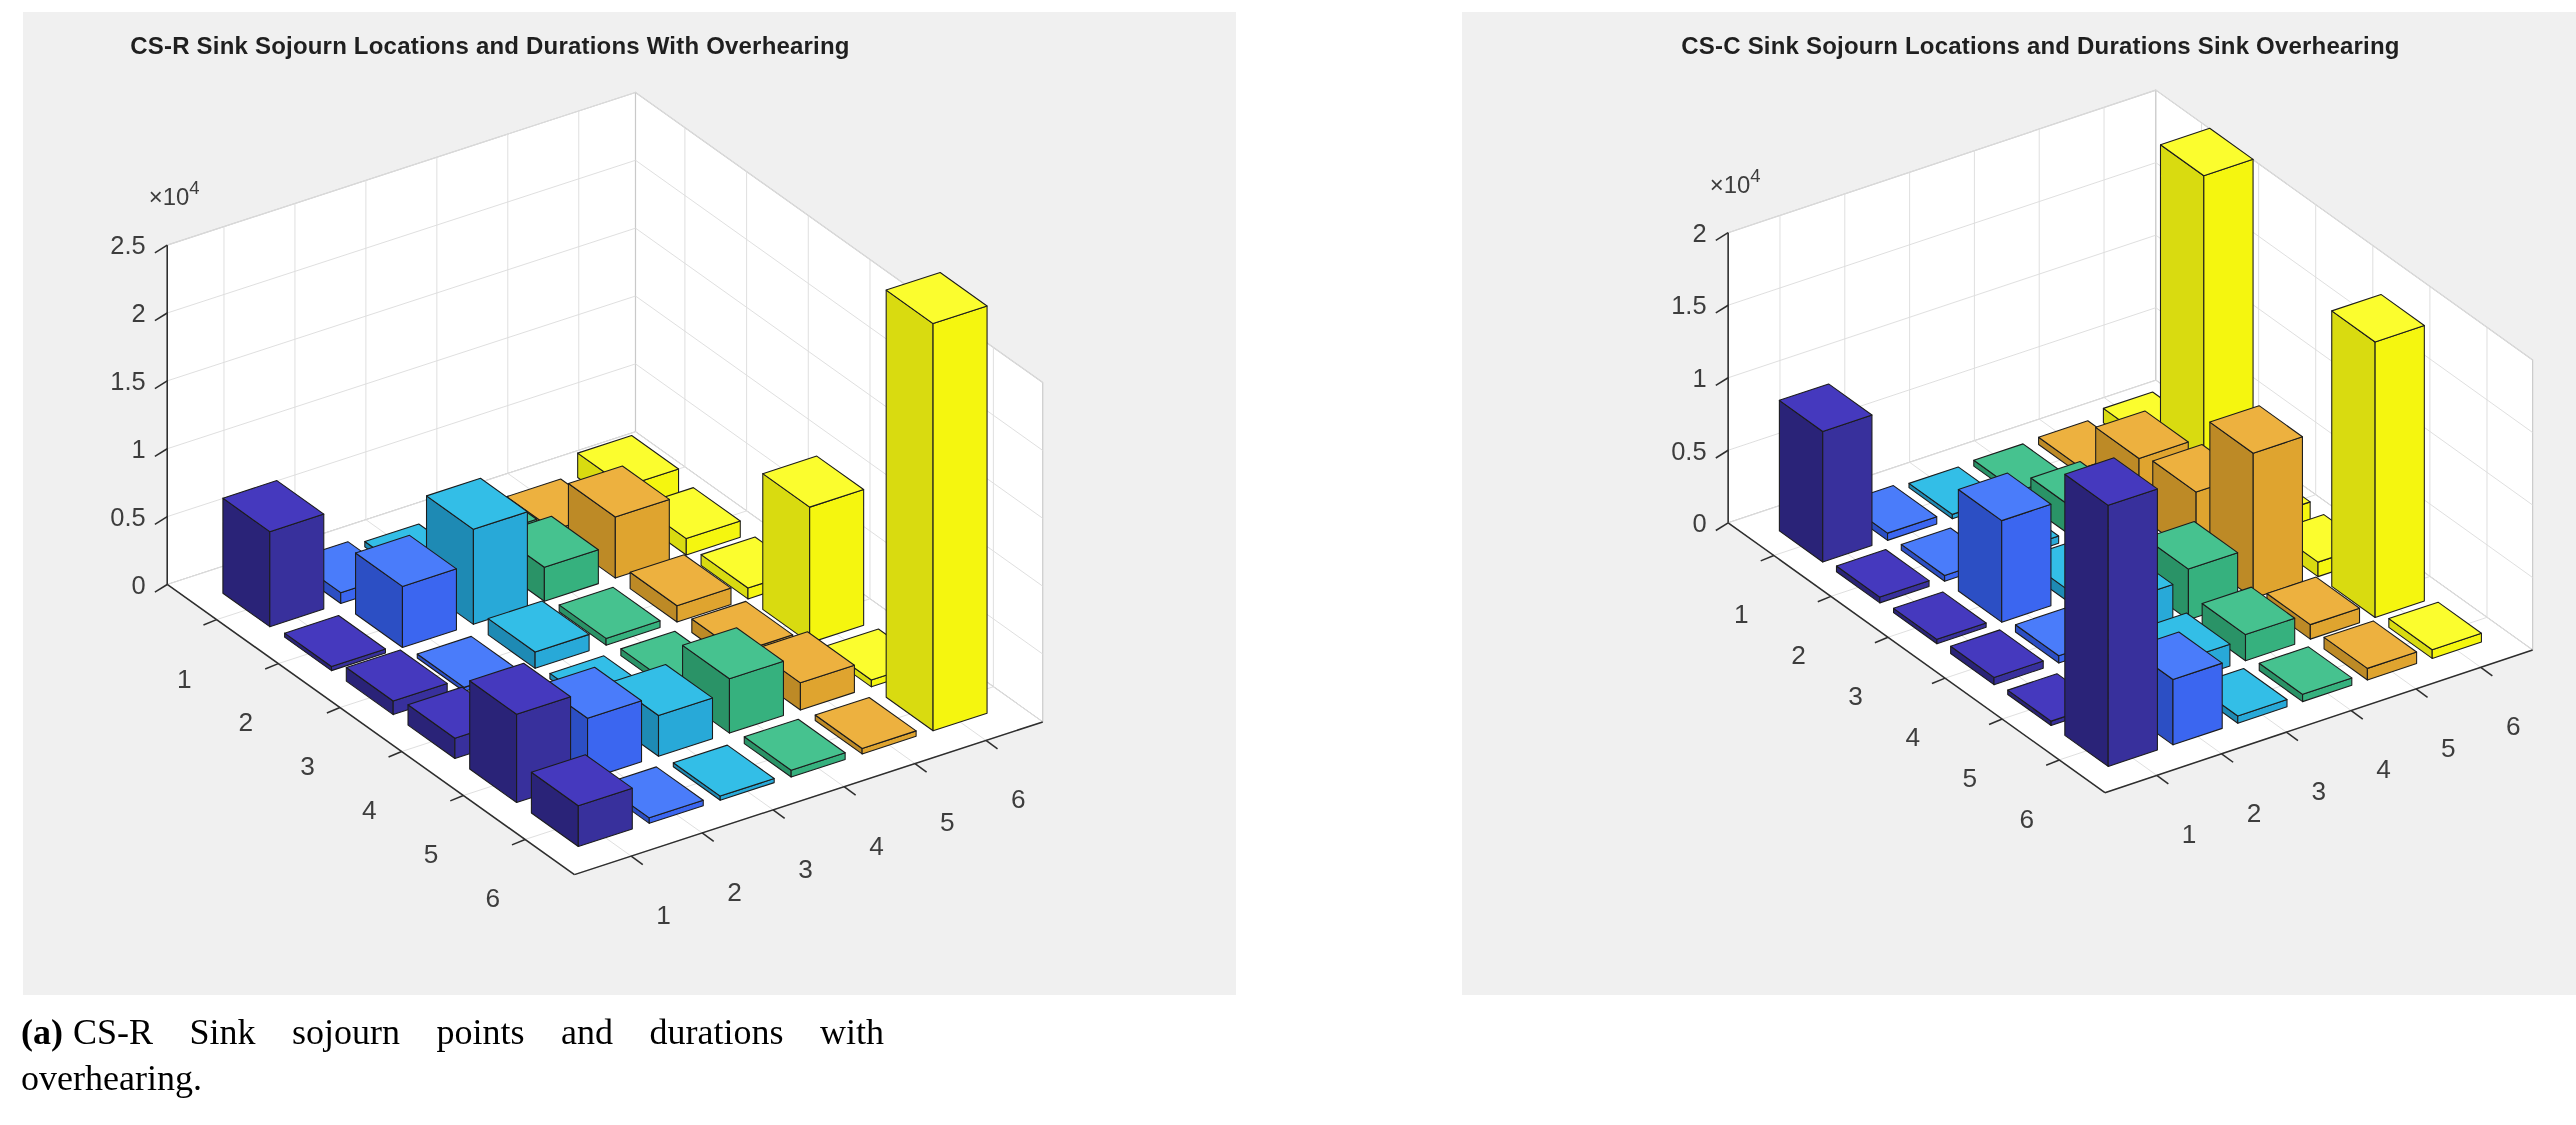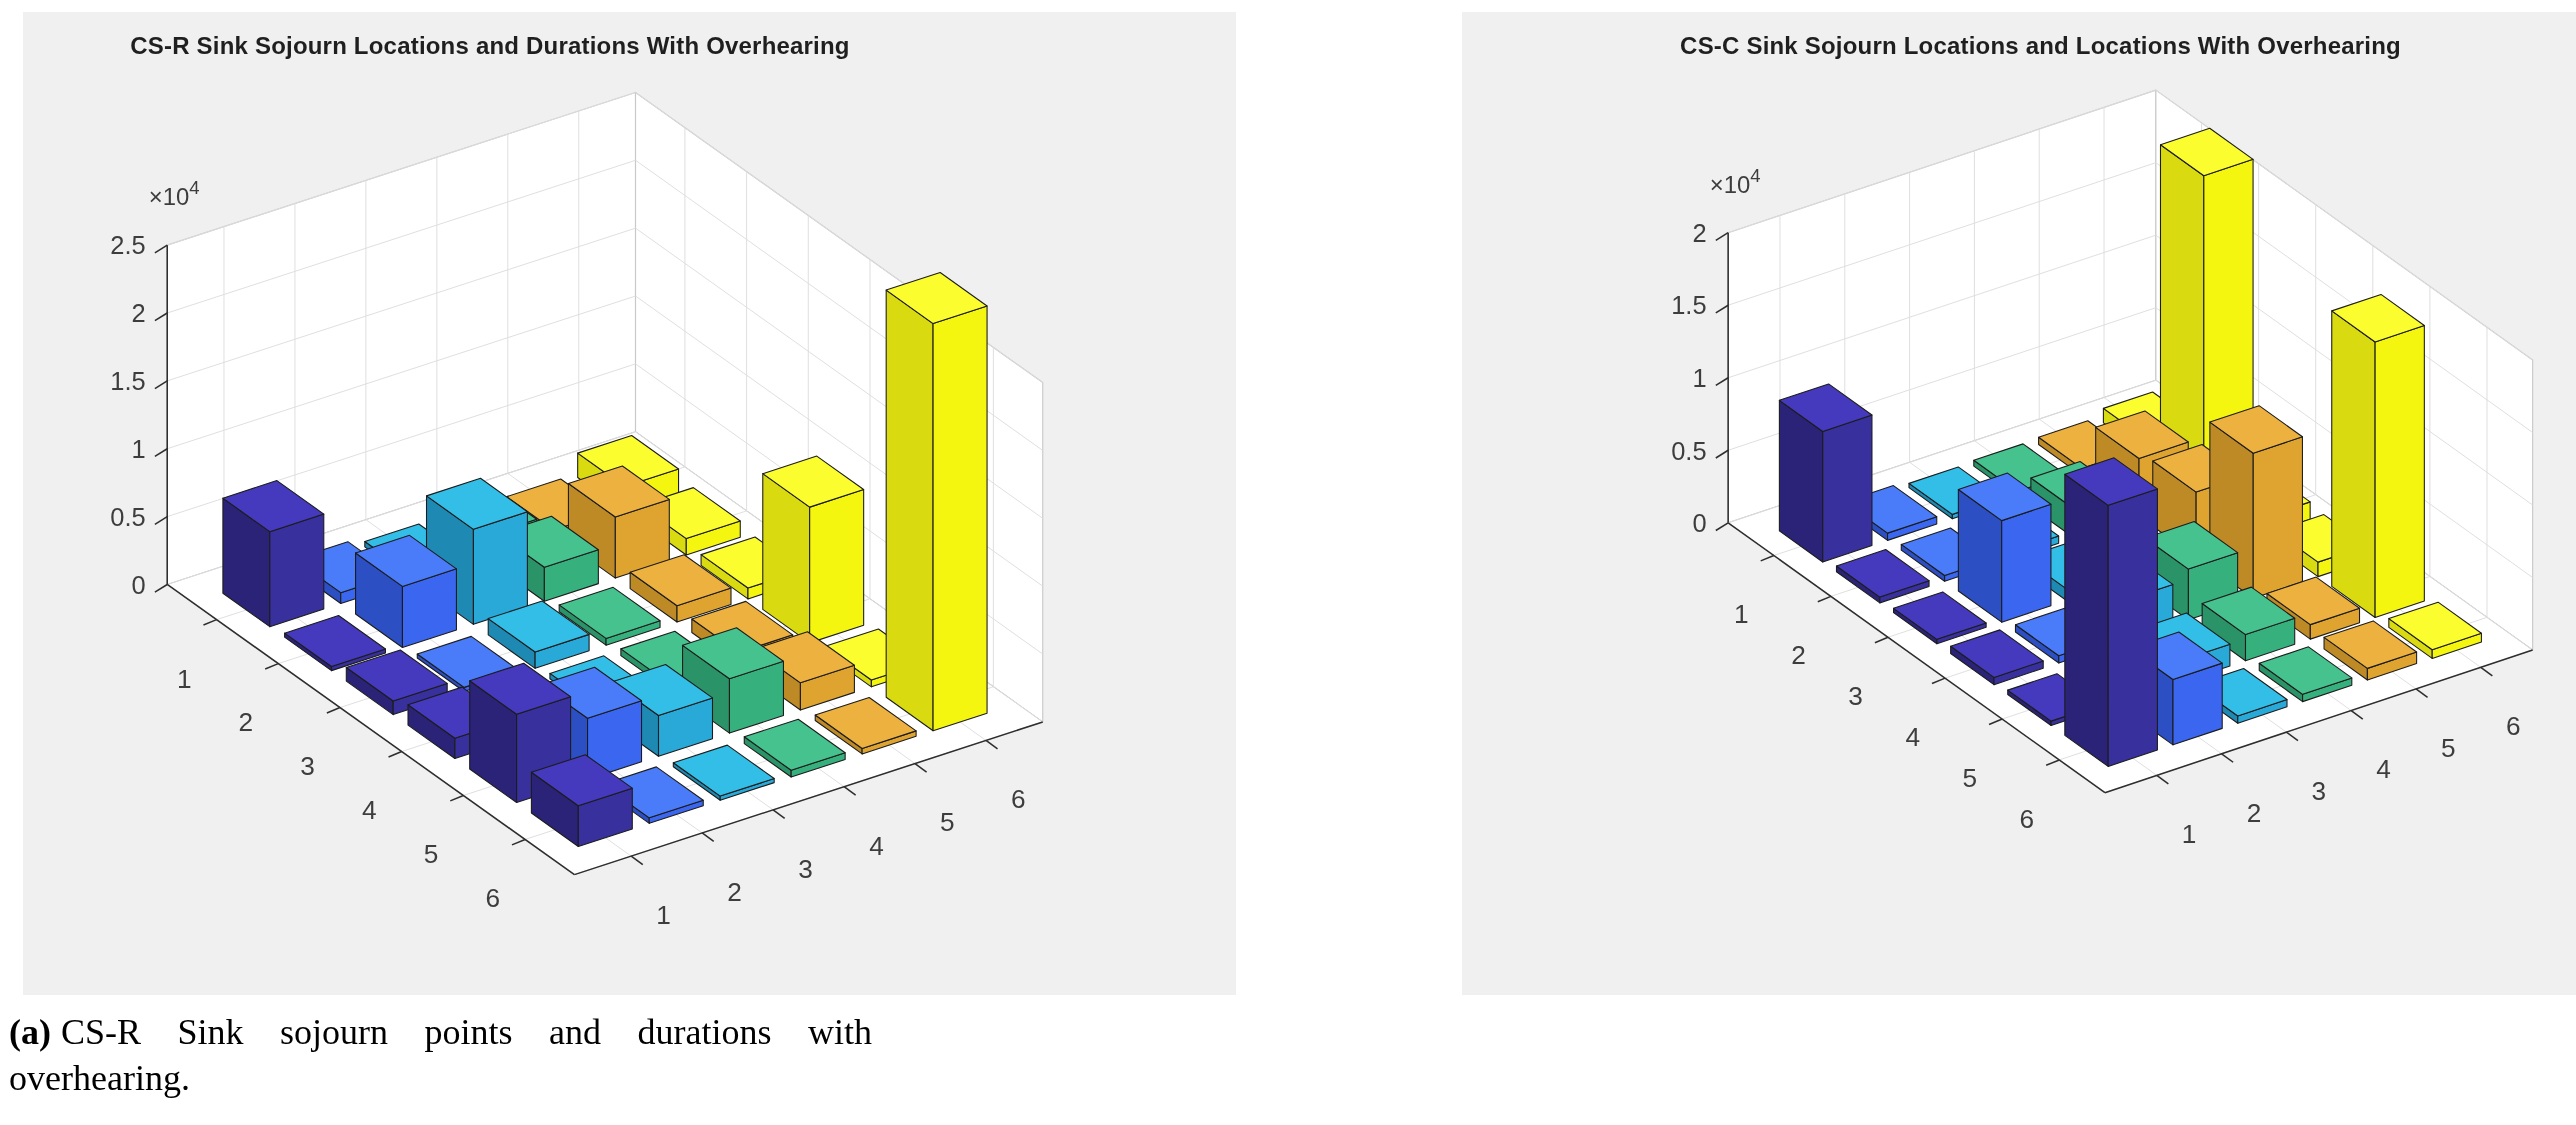--- a/index.html
+++ b/index.html
@@ -8,21 +8,21 @@
   .panel{position:absolute;top:12.3px;height:983px;background:#f0f0f0;padding-left:6px;}
   .panel-a{left:23px;width:1207px;}
   .panel-b{left:1462px;width:1114px;}
   .chart-title{position:absolute;top:20px;font-weight:bold;font-size:24px;color:#1f1f1f;
                text-align:center;letter-spacing:0.2px;}
   .panel-a .chart-title{left:0;width:934px;}
   .panel-b .chart-title{left:43px;width:1071px;}
   .chart-svg{position:absolute;left:0;top:0;}
   .caption{position:absolute;top:1009px;font-family:"Liberation Serif",serif;font-size:36px;
            line-height:1.28;color:#000;text-align:justify;}
-  .caption-a{left:9px;width:863px;}
+  .caption-a{left:21px;width:863px;}
   .caption-b{left:1449px;width:1125px;}
   .cap-marker{font-weight:bold;margin-right:10px;}
   svg text{font-family:"Liberation Sans",sans-serif;}
 </style>
 </head>
 <body>
 
 <div class="canvas">
 
   <div class="panel panel-a">
@@ -292,21 +292,21 @@
           <g>
             <polygon points="659.2,1038.3 720.0,1081.7 720.0,1028.9 659.2,985.5" fill="#2A2378" stroke="#1c1c1c" stroke-width="1.4" stroke-linejoin="round"></polygon>
             <polygon points="720.0,1081.7 790.0,1058.9 790.0,1006.1 720.0,1028.9" fill="#38309C" stroke="#1c1c1c" stroke-width="1.4" stroke-linejoin="round"></polygon>
             <polygon points="659.2,985.5 720.0,1028.9 790.0,1006.1 729.2,962.7" fill="#4539BE" stroke="#1c1c1c" stroke-width="1.4" stroke-linejoin="round"></polygon>
           </g>
         </g>
       </svg>
   </div>
 
   <div class="panel panel-b">
-    <div class="chart-title">CS-C Sink Sojourn Locations and Locations With Overhearing</div>
+    <div class="chart-title">CS-C Sink Sojourn Locations and Durations Sink Overhearing</div>
     <svg id="chart-b" class="chart-svg" width="1114" height="983" viewBox="0 0 1444 1274">
         <g>
           <polygon points="345.0,662.0 899.4,477.2 899.4,101.2 345.0,286.0" fill="#ffffff" stroke="#c9c9c9" stroke-width="1.5" stroke-linejoin="round"></polygon>
           <polygon points="899.4,477.2 1387.8,827.0 1387.8,451.0 899.4,101.2" fill="#ffffff" stroke="#c9c9c9" stroke-width="1.5" stroke-linejoin="round"></polygon>
           <polygon points="345.0,662.0 833.4,1011.8 1387.8,827.0 899.4,477.2" fill="#ffffff" stroke="#c9c9c9" stroke-width="1" stroke-linejoin="round"></polygon>
         </g>
         <g>
           <line x1="345" y1="662" x2="899.4" y2="477.20000000000005" stroke="#dcdcdc" stroke-width="1.2"></line>
           <line x1="899.4" y1="477.20000000000005" x2="1387.8" y2="827" stroke="#dcdcdc" stroke-width="1.2"></line>
           <line x1="345" y1="568" x2="899.4" y2="383.20000000000005" stroke="#dcdcdc" stroke-width="1.2"></line>

